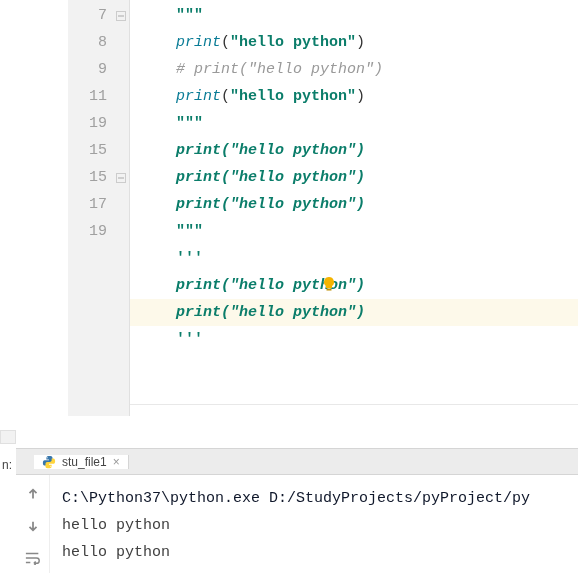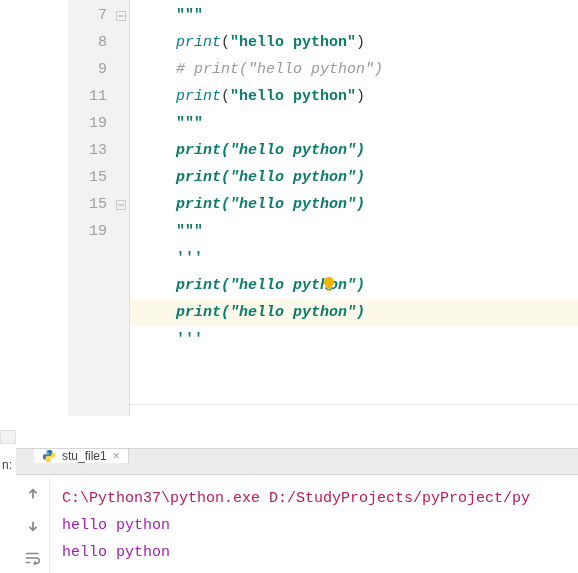--- a/index.html
+++ b/index.html
@@ -114,21 +114,21 @@
     top: 448px;
     bottom: 0;
     border-top: 1px solid #d5d5d5;
     background: #fff;
   }
   .tab-bar {
     height: 26px;
     background: #ececec;
     border-bottom: 1px solid #d5d5d5;
     display: flex;
-    align-items: flex-start;
+    align-items: center;
     padding-left: 18px;
   }
   .tab {
     display: flex;
     align-items: center;
     gap: 6px;
     padding: 0 8px;
     background: #fff;
     border-right: 1px solid #d5d5d5;
     font-family: -apple-system, "Segoe UI", sans-serif;
@@ -167,47 +167,47 @@
   }
   .tool-btn svg { display:block; }
   .console {
     flex: 1;
     padding: 10px 12px 0 12px;
     font-family: "Consolas", "Monaco", "Courier New", monospace;
     font-size: 15px;
     line-height: 27px;
     overflow: hidden;
   }
-  .console .cmd { color: #be185d; }
-  .console .out { color: #a21caf; }
+  .console .cmd { color: #0f172a; }
+  .console .out { color: #404040; }
 </style>
 </head>
 <body>
 
 <div class="editor-area">
   <div class="left-margin"></div>
   <div class="gutter" id="gutter">
       <div class="gutter-row">7<span class="fold-marker">
           <svg width="10" height="10" viewBox="0 0 10 10">
             <path d="M2 5h6" stroke="#aaa" stroke-width="1" fill="none"></path>
             <rect x="0.5" y="0.5" width="9" height="9" fill="none" stroke="#ccc"></rect>
           </svg>
         </span></div>
       <div class="gutter-row">8</div>
       <div class="gutter-row">9</div>
       <div class="gutter-row">11</div>
       <div class="gutter-row">19</div>
-      <div class="gutter-row">13</div>
       <div class="gutter-row">15</div>
       <div class="gutter-row">15<span class="fold-marker">
           <svg width="10" height="10" viewBox="0 0 10 10">
             <path d="M2 5h6" stroke="#aaa" stroke-width="1" fill="none"></path>
             <rect x="0.5" y="0.5" width="9" height="9" fill="none" stroke="#ccc"></rect>
           </svg>
         </span></div>
+      <div class="gutter-row">17</div>
       <div class="gutter-row">19</div>
       <div class="gutter-row"></div>
       <div class="gutter-row"></div>
     </div>
   <div class="code-area" id="code">
     <div class="code-row"><span class="indent"></span><span class="tk-triple">"""</span></div>
       <div class="code-row"><span class="indent"></span><span class="tk-func">print</span><span class="tk-black">(</span><span class="tk-str">"hello python"</span><span class="tk-black">)</span></div>
       <div class="code-row"><span class="indent"></span><span class="tk-comment"># print("hello python")</span></div>
       <div class="code-row"><span class="indent"></span><span class="tk-func">print</span><span class="tk-black">(</span><span class="tk-str">"hello python"</span><span class="tk-black">)</span></div>
       <div class="code-row"><span class="indent"></span><span class="tk-triple">"""</span></div>

